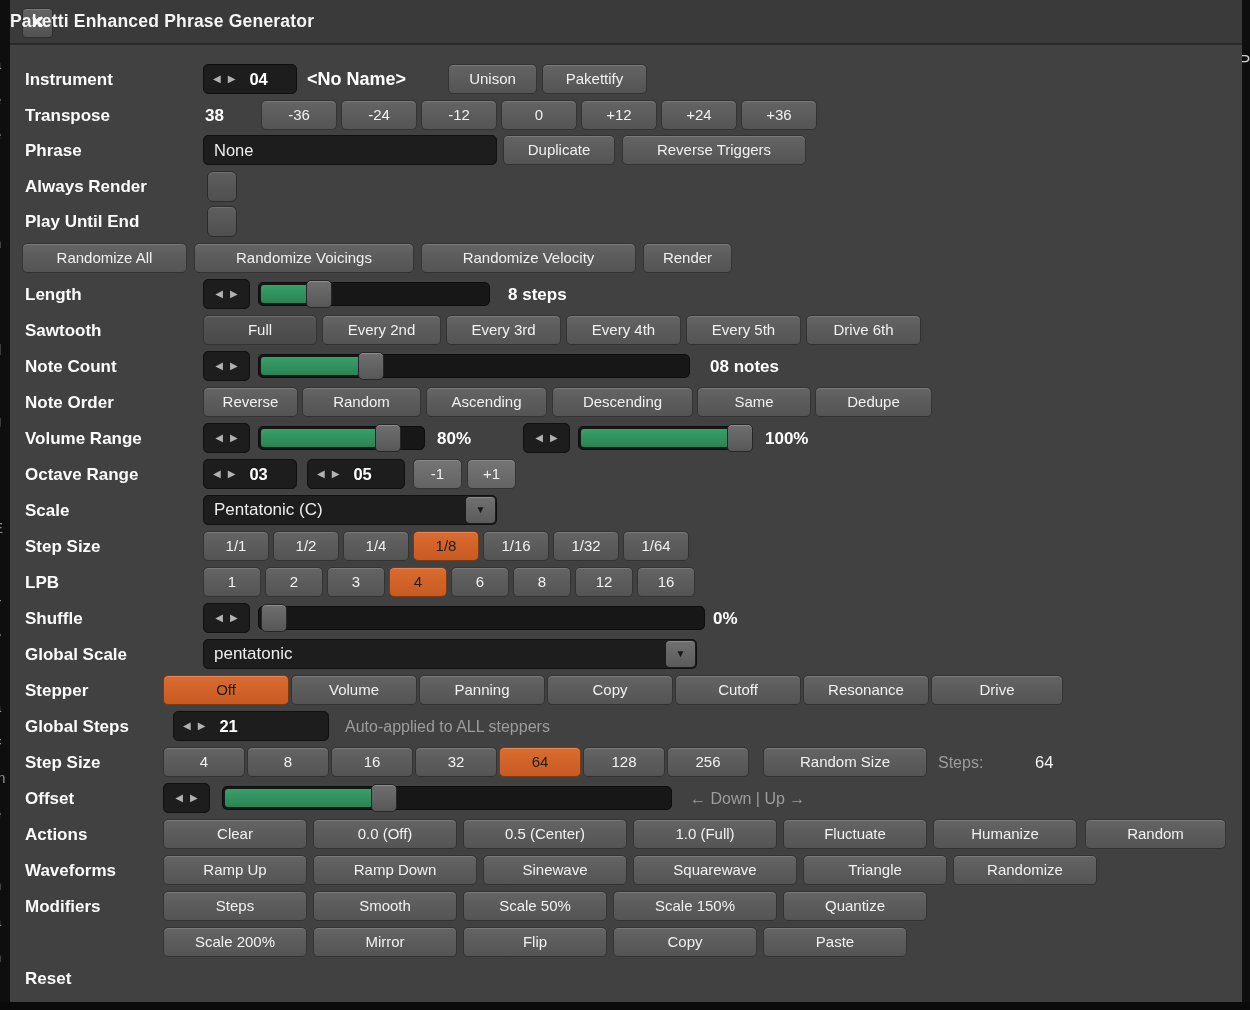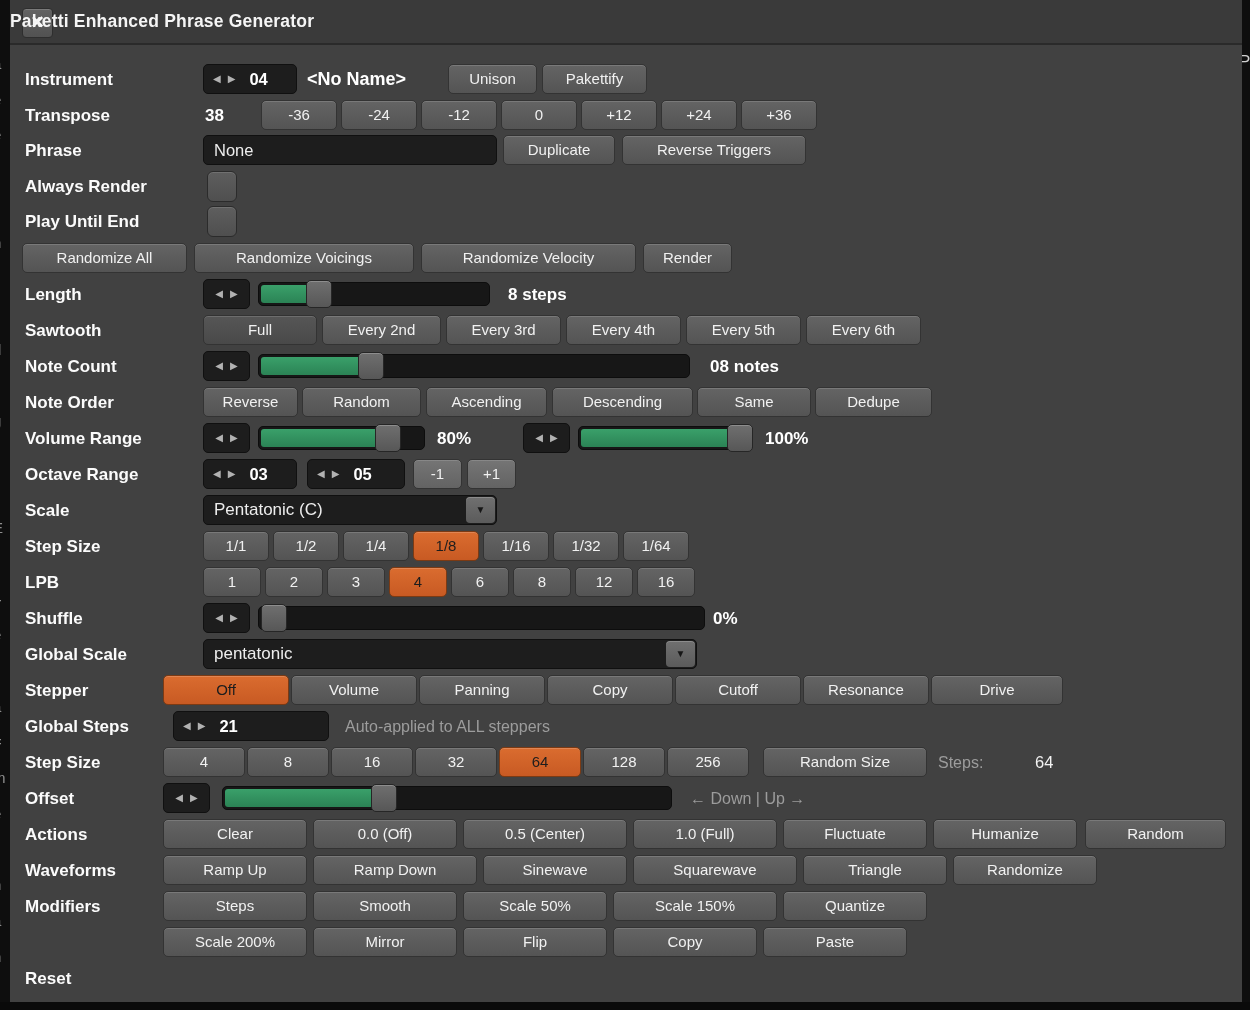--- a/index.html
+++ b/index.html
@@ -175,21 +175,21 @@
     <div class="valtext" style="left:498px">8 steps</div>
   </div>
 
   <div class="row" style="top:315px">
     <div class="lbl">Sawtooth</div>
     <div class="btn dim" style="left:193px;width:114px">Full</div>
     <div class="btn" style="left:312px;width:119px">Every 2nd</div>
     <div class="btn" style="left:436px;width:115px">Every 3rd</div>
     <div class="btn" style="left:556px;width:115px">Every 4th</div>
     <div class="btn" style="left:676px;width:115px">Every 5th</div>
-    <div class="btn" style="left:796px;width:115px">Every 6th</div>
+    <div class="btn" style="left:796px;width:115px">Drive 6th</div>
   </div>
 
   <div class="row" style="top:351px">
     <div class="lbl">Note Count</div>
     <div class="darkbox stepper narrow" style="left:193px;width:47px">
       <span class="arr">◀</span>
       <span class="arr">▶</span>
     </div>
     <div class="slider" style="left:248px;width:432px">
       <div class="fill" style="width: 26%;"></div>

